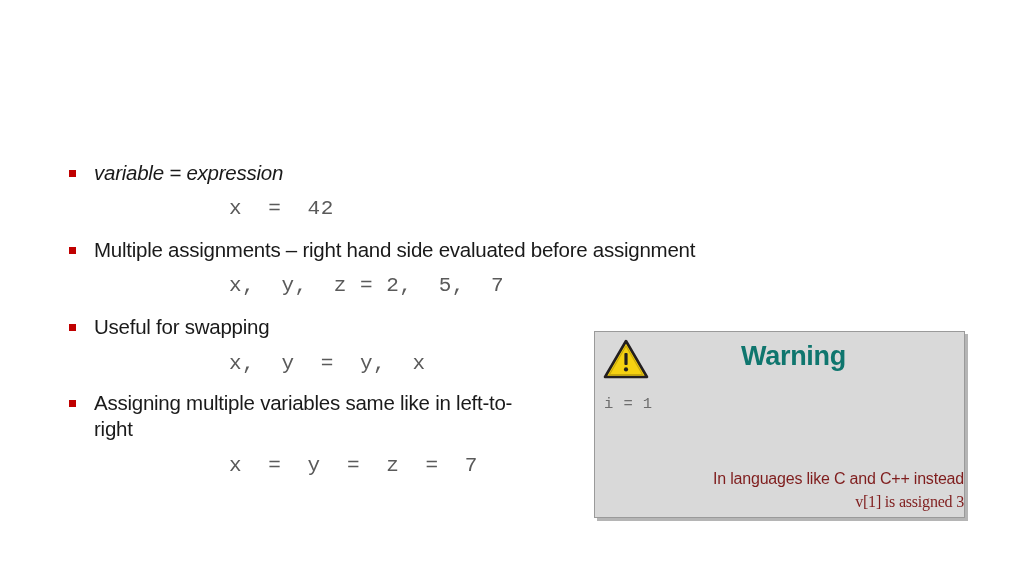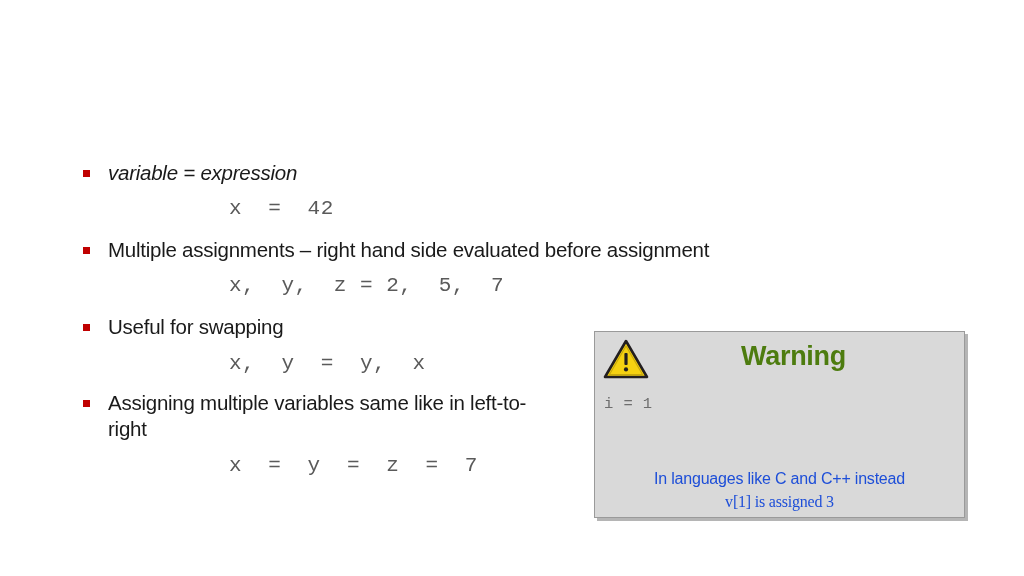--- a/index.html
+++ b/index.html
@@ -40,21 +40,21 @@
   
   #body-list {
     position: absolute;
     left: 0;
     top: 0;
     width: 880px;
   }
 
   .bullet-row {
     position: absolute;
-    left: 78px;
+    left: 64px;
   }
 
   .bullet-marker {
     position: absolute;
     left: 5px;
     top: 10px;
     width: 7px;
     height: 7px;
     background: #C00000;
   }
@@ -108,21 +108,21 @@
     position: absolute;
     left: 0;
     top: 7px;
     width: 100%;
     text-align: center;
     padding-left: 28px;
     box-sizing: border-box;
     font-size: 27px;
     line-height: 34px;
     font-weight: bold;
-    color: #4d7c0f;
+    color: #0f766e;
     font-family: "Liberation Sans", sans-serif;
     letter-spacing: -0.3px;
   }
 
   .warn-code {
     position: absolute;
     left: 9px;
     font-family: "Liberation Mono", "DejaVu Sans Mono", monospace;
     font-size: 15.5px;
     line-height: 21px;
@@ -134,24 +134,24 @@
     font-family: "Liberation Sans", sans-serif;
     color: #1a1a1a;
     font-size: 15.5px;
     letter-spacing: -0.2px;
   }
 
   .warn-note {
     position: absolute;
     left: 0;
     width: 100%;
-    text-align: center;
+    text-align: right;
     font-size: 16px;
     line-height: 22px;
-    color: #1d4ed8;
+    color: #7f1d1d;
     font-family: "Liberation Sans", sans-serif;
     letter-spacing: -0.2px;
   }
 </style>
 </head>
 <body>
 
 <div id="slide">
 
 

